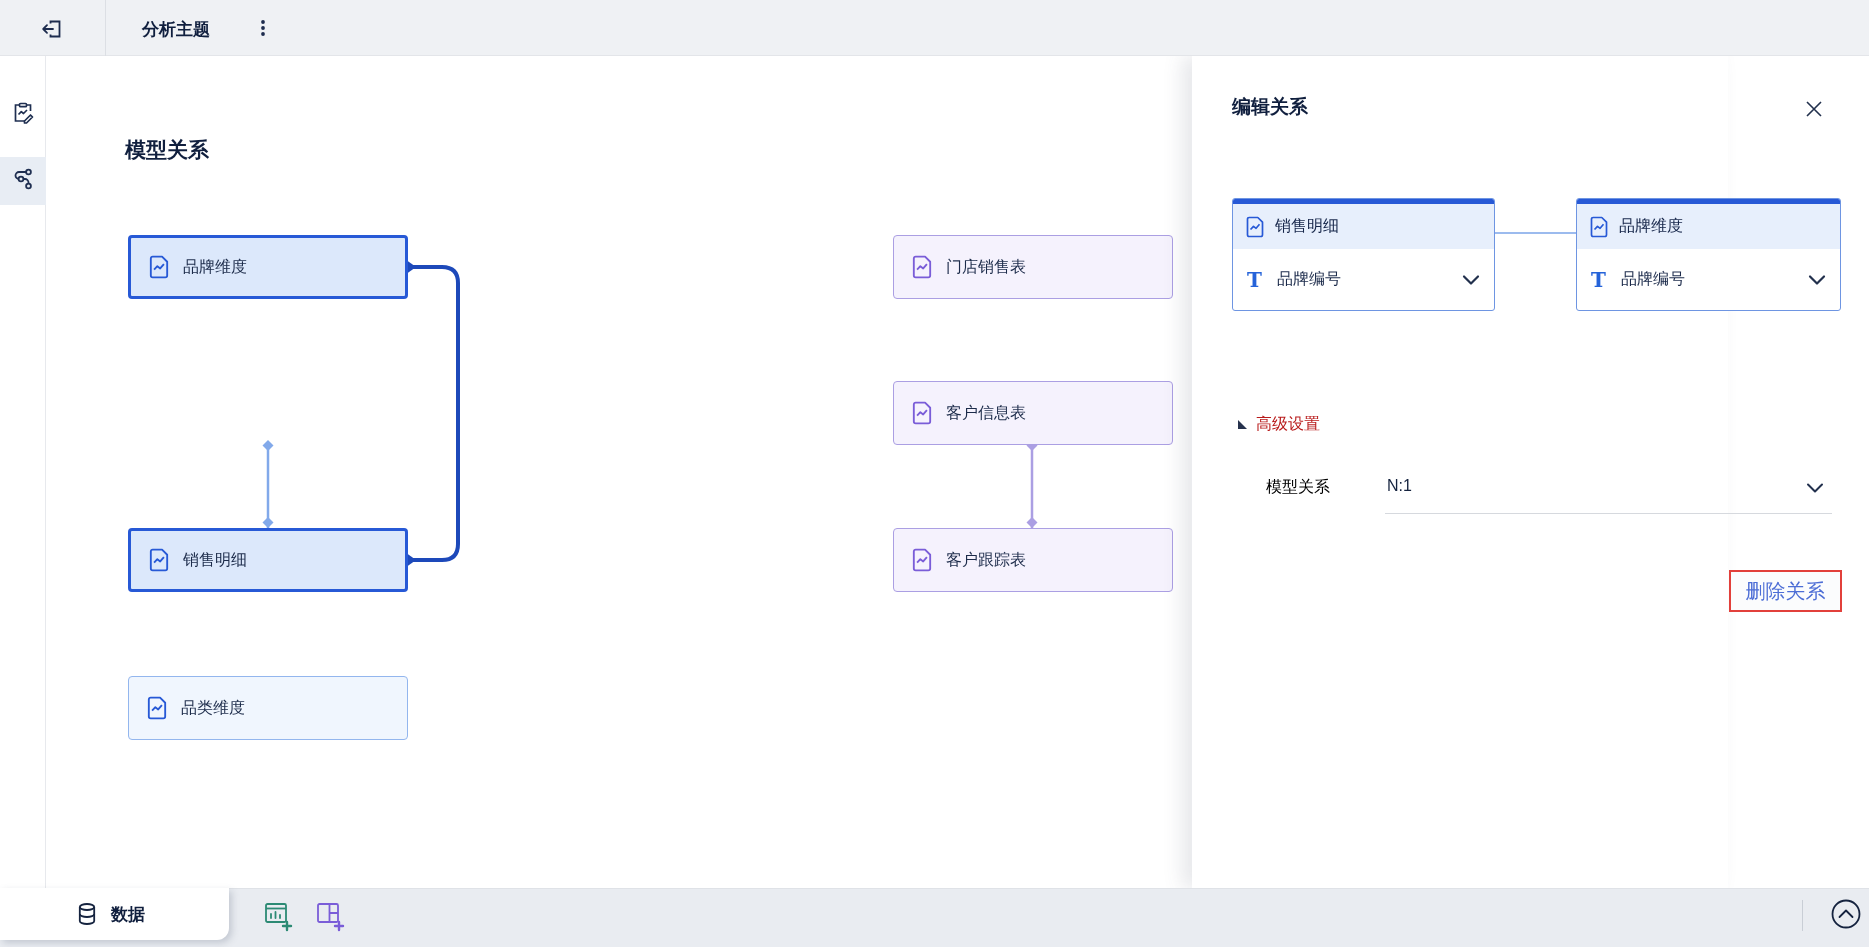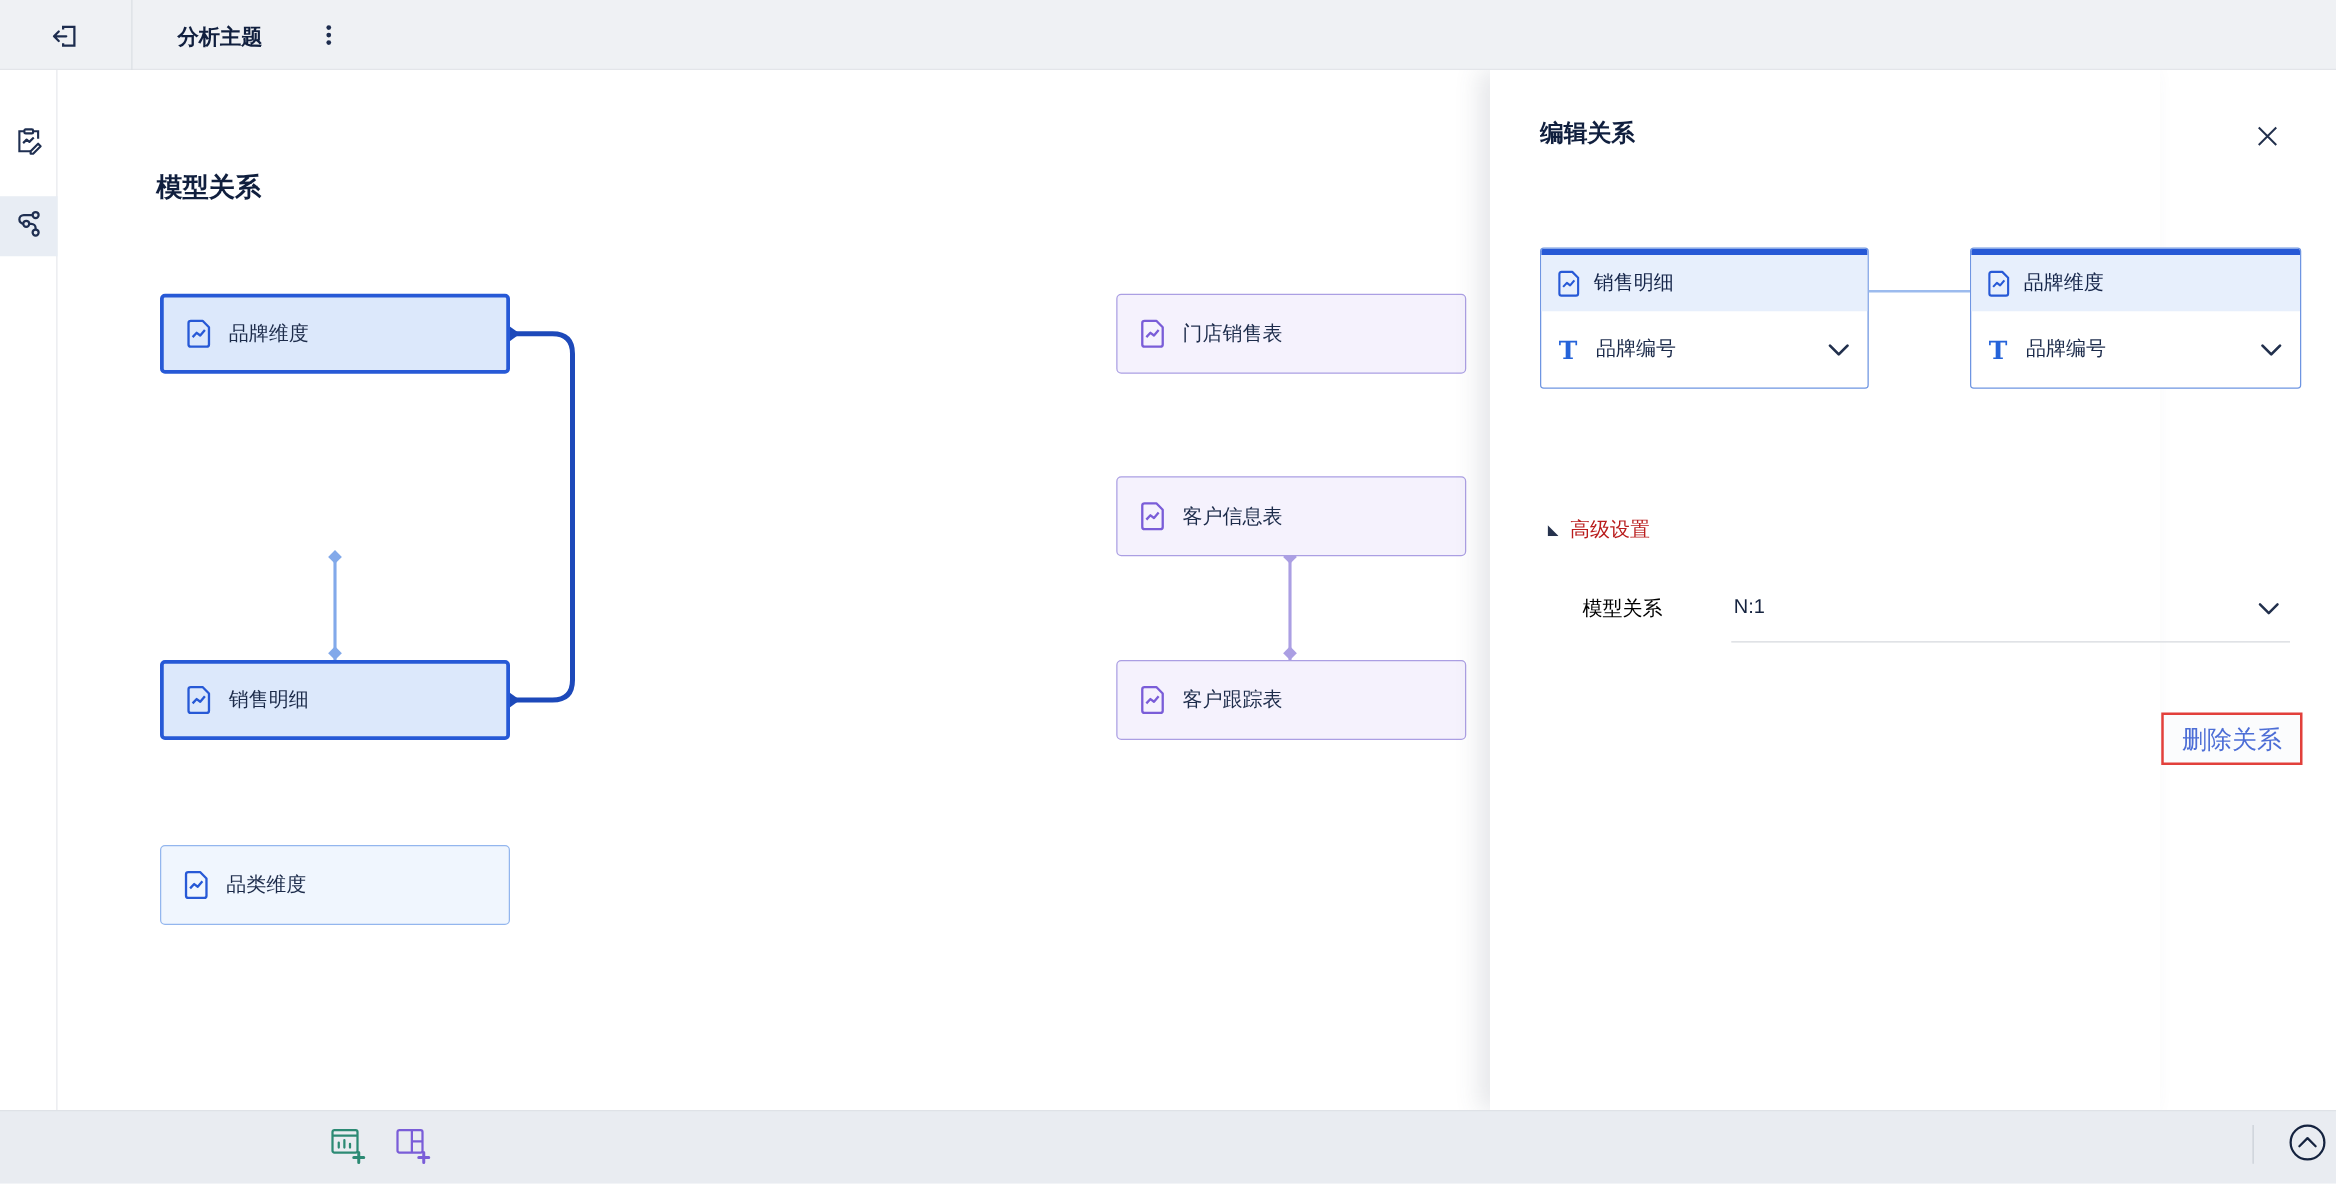--- a/index.html
+++ b/index.html
@@ -281,20 +281,30 @@
             <path d="M2 2.5 L9 9.5 L16 2.5" stroke-linecap="round" stroke-linejoin="round"></path>
           </svg>
         </span>
       </div>
     </div>
 
     <div class="delete-btn">删除关系</div>
   </section>
 
   <footer class="bottombar">
+    <div class="data-tab">
+      <span class="db-ic">
+        <svg viewBox="0 0 22 24" width="22" height="24" fill="none" stroke="currentColor" stroke-width="1.8">
+          <ellipse cx="11" cy="5" rx="7.2" ry="3"></ellipse>
+          <path d="M3.8 5 V12 C3.8 13.65 7 15 11 15 S18.2 13.65 18.2 12 V5"></path>
+          <path d="M3.8 12 V19 C3.8 20.65 7 22 11 22 S18.2 20.65 18.2 19 V12"></path>
+        </svg>
+      </span>
+      <span class="data-tab-label">数据</span>
+    </div>
     <span class="addchart-btn">
       <svg viewBox="0 0 30 32" width="30" height="32" fill="none" stroke="currentColor" stroke-width="1.8">
         <rect x="3" y="4" width="20" height="18" rx="1.5"></rect>
         <path d="M3 8.5 H23"></path>
         <path d="M8 18 V14 M12.5 18 V12 M17 18 V15" stroke-linecap="round"></path>
         <path d="M24 22 V30 M20 26 H28" stroke-width="2.4" stroke-linecap="round"></path>
       </svg>
     </span>
     <span class="adddash-btn">
       <svg viewBox="0 0 30 32" width="30" height="32" fill="none" stroke="currentColor" stroke-width="1.8">

